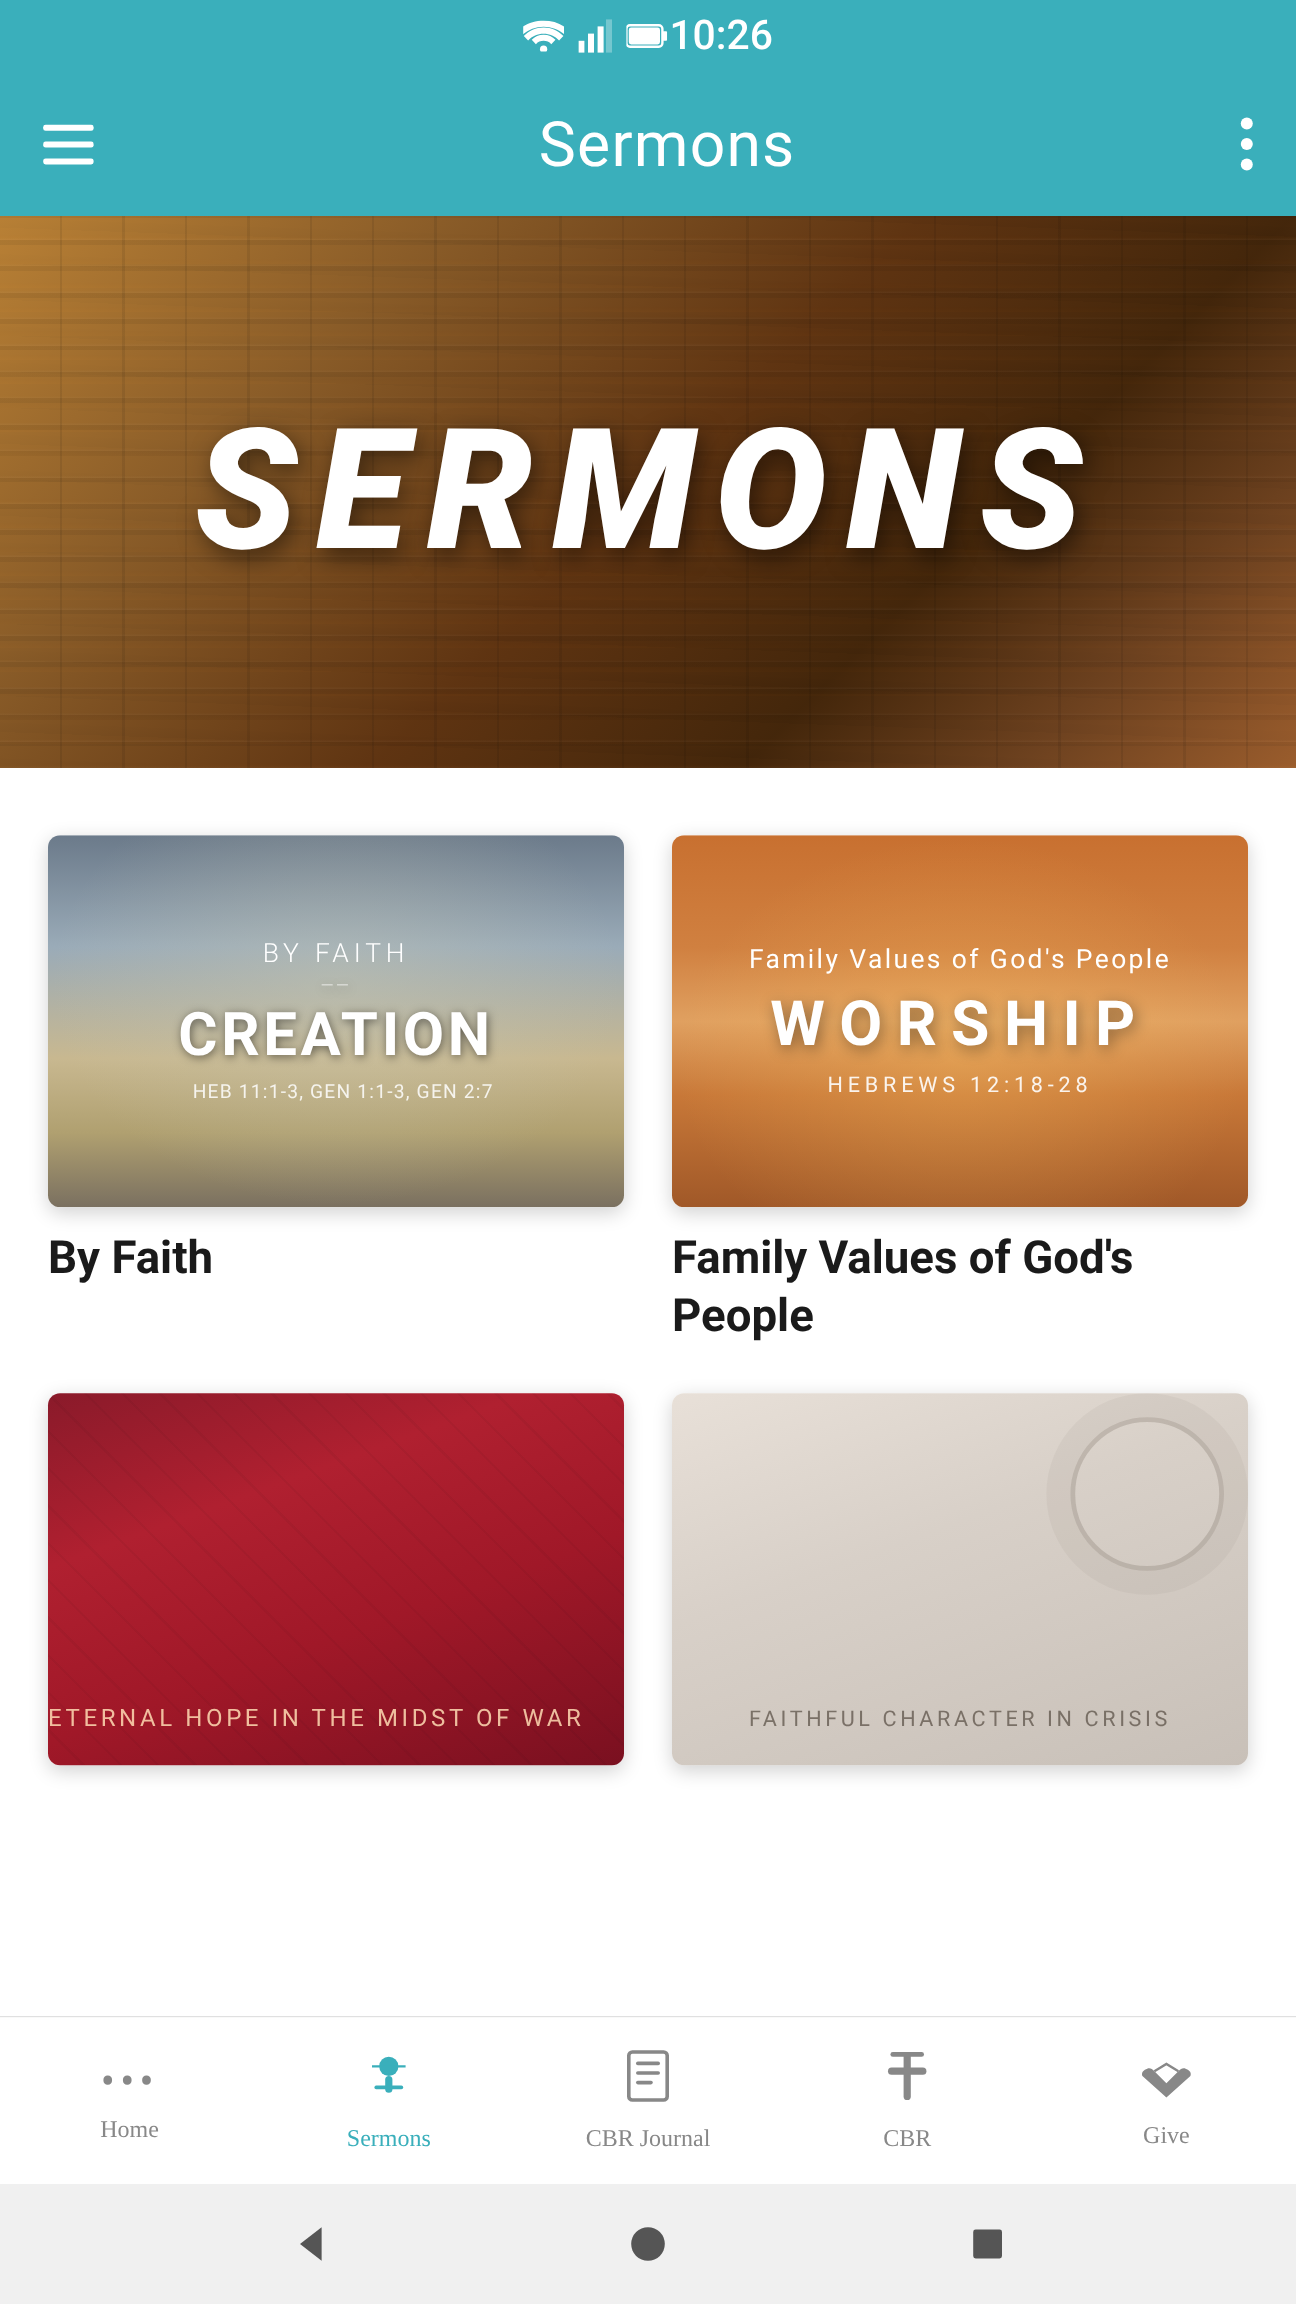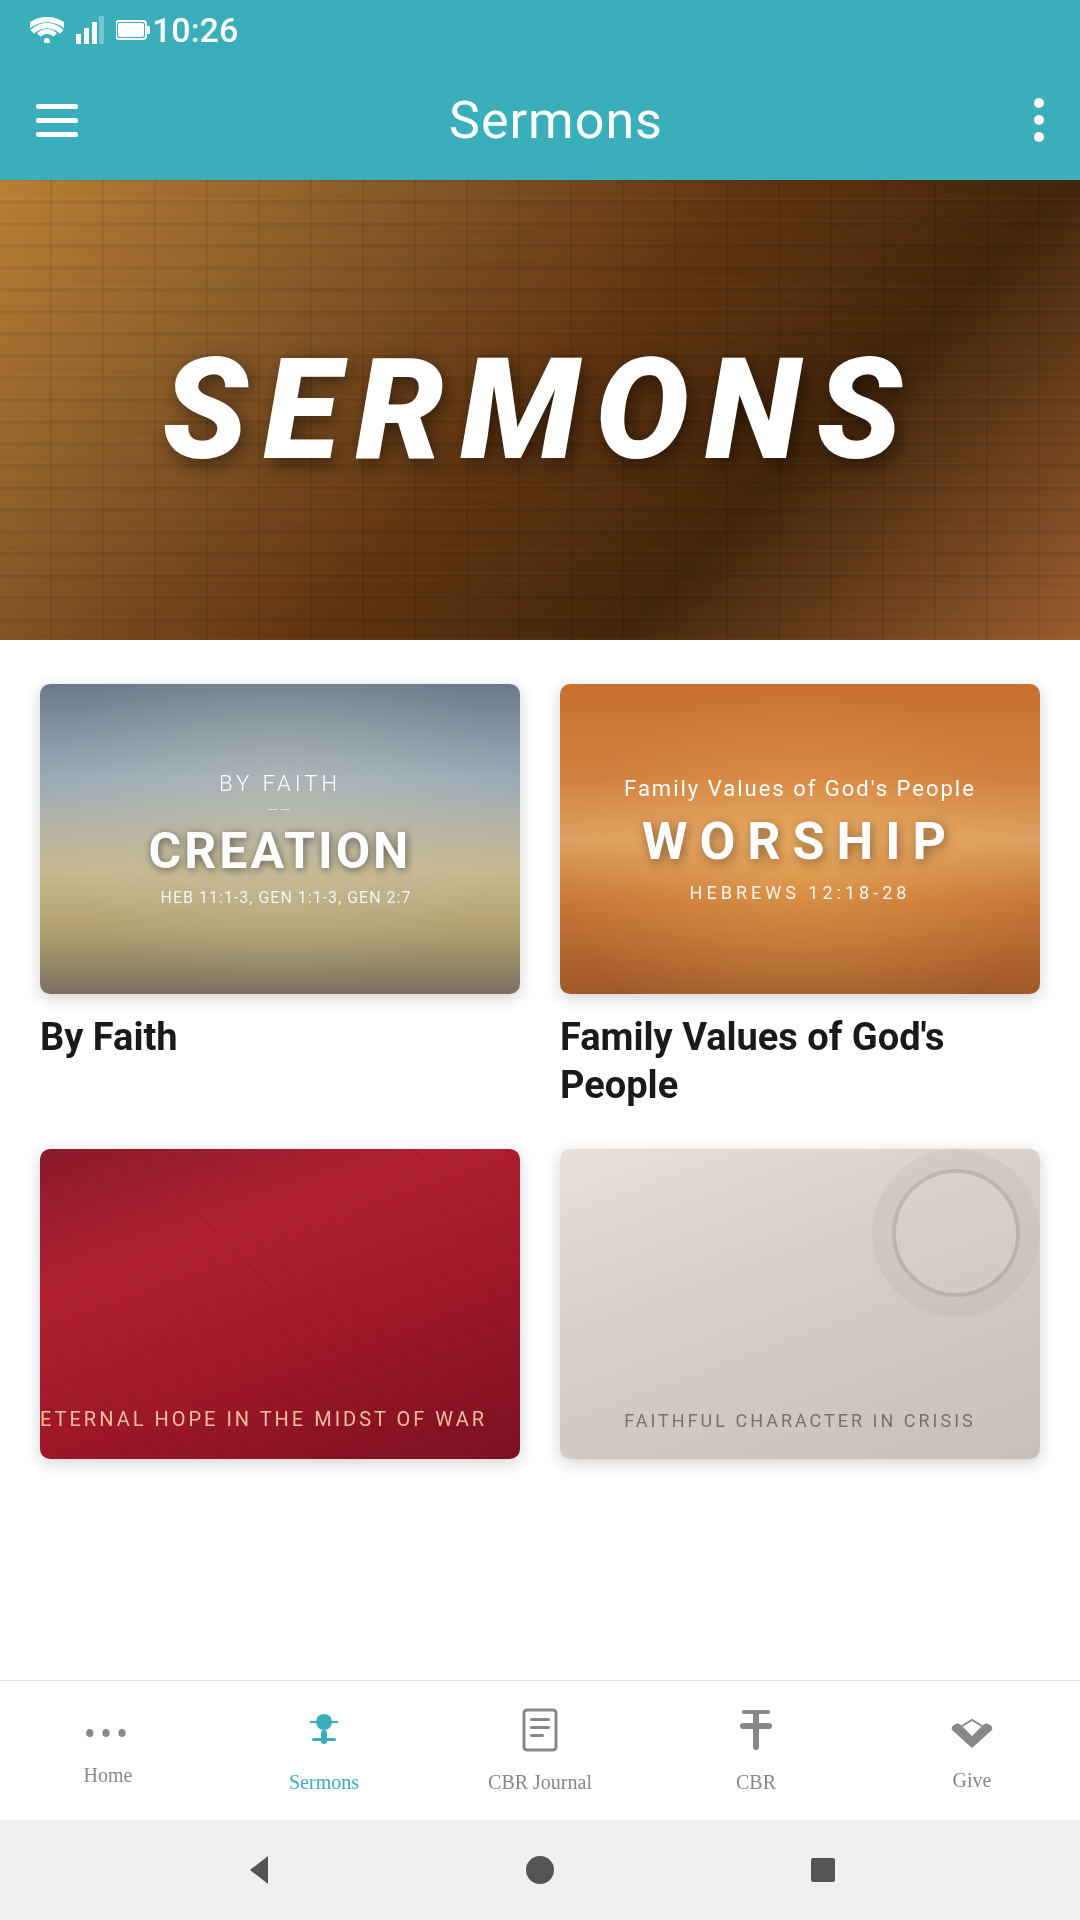--- a/index.html
+++ b/index.html
@@ -13,21 +13,21 @@
       display: flex;
       flex-direction: column;
     }
 
     
     .status-bar {
       background: #3aafbb;
       height: 60px;
       display: flex;
       align-items: center;
-      justify-content: flex-start;
+      justify-content: center;
       padding: 0 30px;
       gap: 2px;
     }
     .status-bar .time {
       color: white;
       font-size: 34px;
       font-weight: 500;
     }
     .status-icons {
       display: flex;
@@ -158,21 +158,21 @@
       font-weight: 900;
       letter-spacing: 16px;
       text-shadow: 4px 6px 20px rgba(0,0,0,0.5);
       font-style: italic;
     }
 
     
     .content {
       flex: 1;
       background: white;
-      padding: 44px 40px 0 40px;
+      padding: 56px 40px 0 40px;
     }
 
     .sermon-grid {
       display: grid;
       grid-template-columns: 1fr 1fr;
       gap: 40px;
       padding-bottom: 40px;
     }
 
     .sermon-card {

